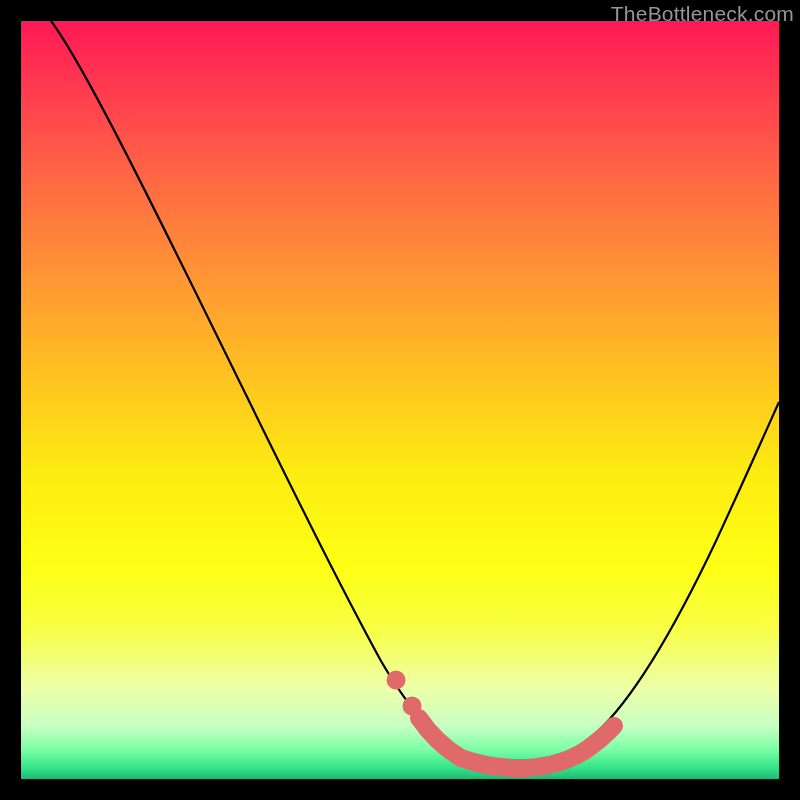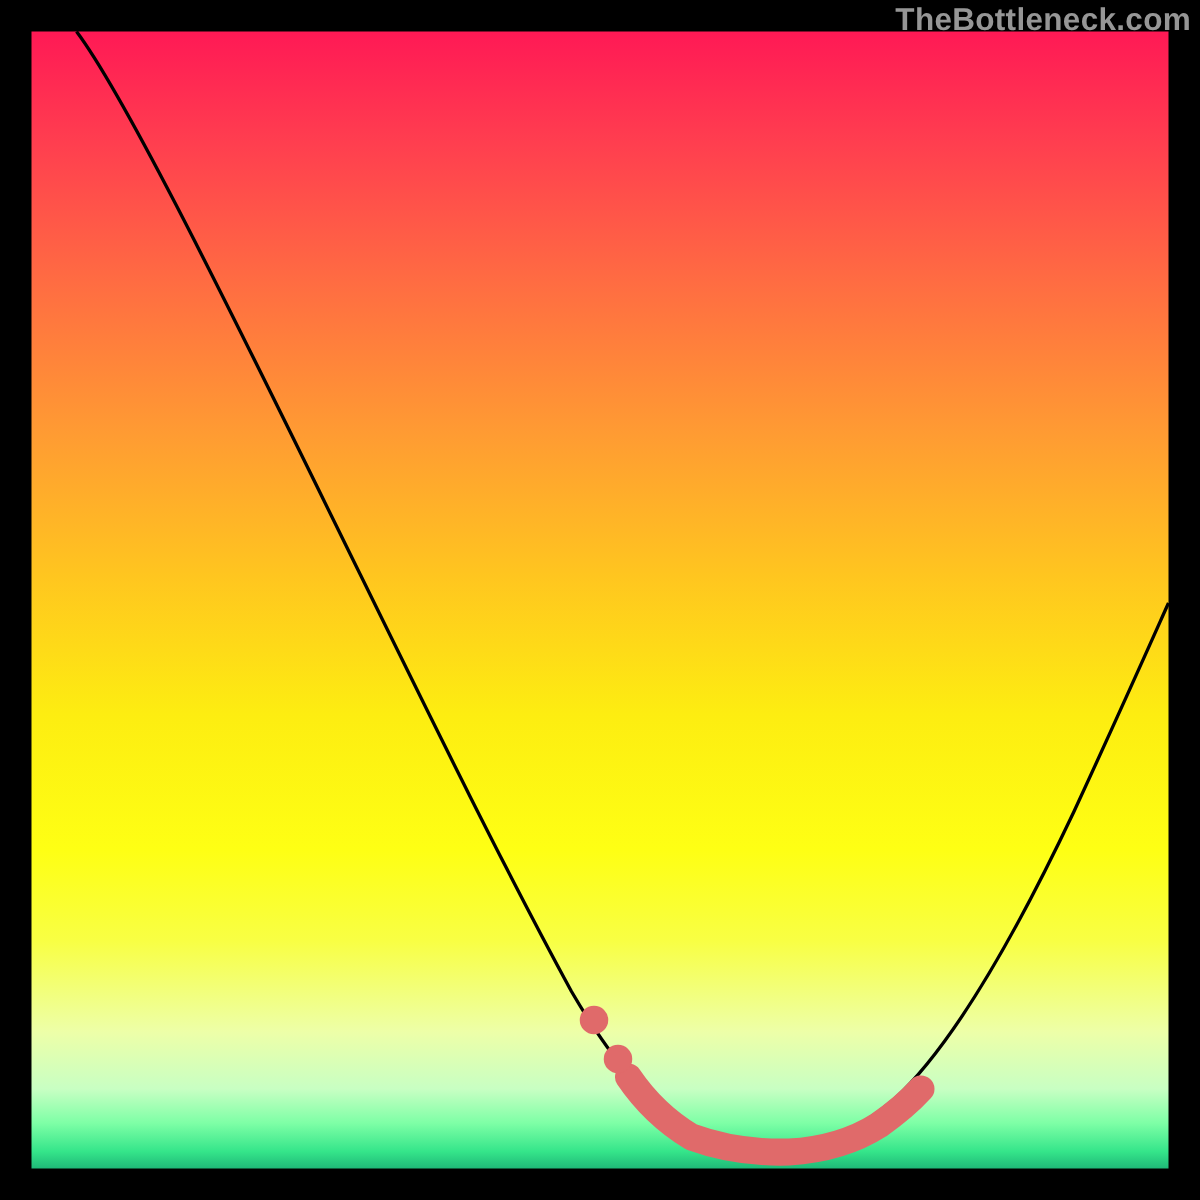--- a/index.html
+++ b/index.html
@@ -31,21 +31,21 @@
       #35e58a 98.5%,
       #1fb978 100%
     );
   }
   .watermark {
     position: absolute;
     top: 2px;
     right: 6px;
     font-family: Arial, Helvetica, sans-serif;
     font-size: 21px;
-    font-weight: 700;
+    font-weight: 400;
     color: #969696;
     letter-spacing: 0.2px;
   }
   svg.curves {
     position: absolute;
     left: 21px;
     top: 21px;
     width: 758px;
     height: 758px;
     overflow: visible;

